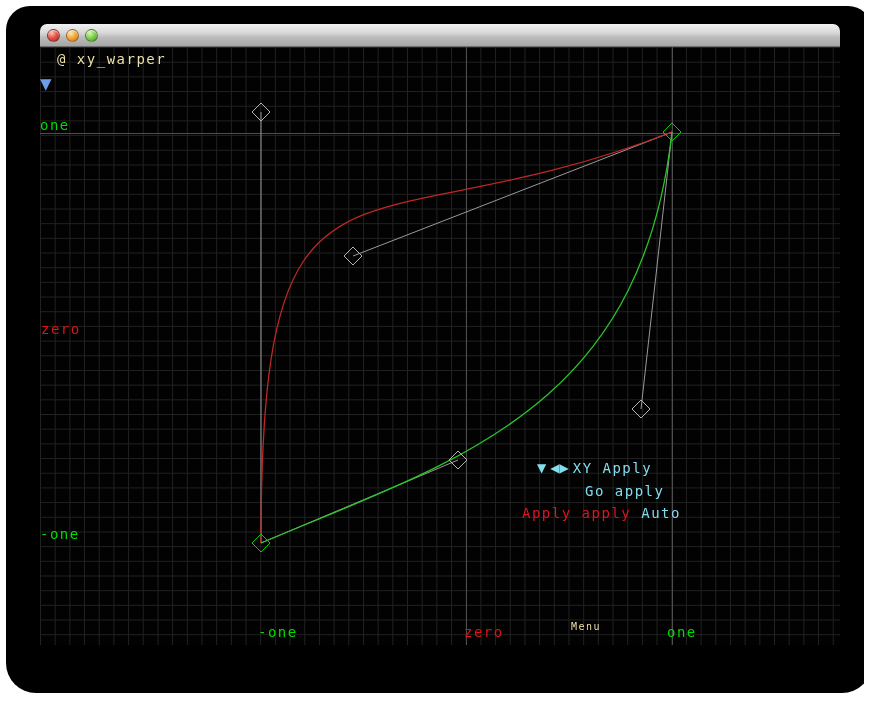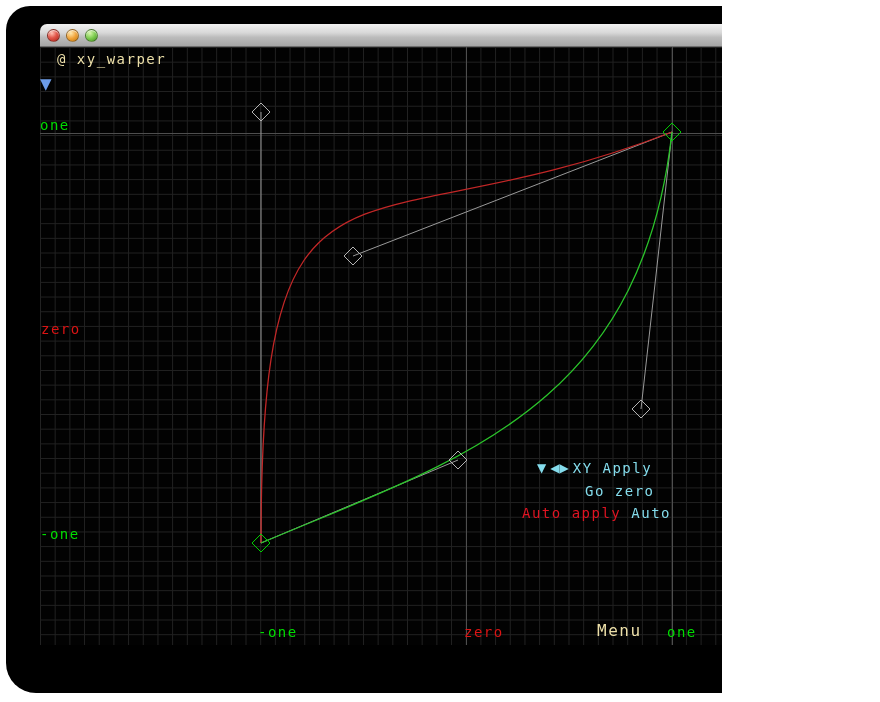--- a/index.html
+++ b/index.html
@@ -1,17 +1,17 @@
 <!DOCTYPE html>
 <html><head>
 <meta charset="utf-8">
 <style>
   * { margin:0; padding:0; box-sizing:border-box; }
   html,body { width:880px; height:702px; background:#ffffff; font-family:"DejaVu Sans Mono", monospace; }
-  .stage { position:relative; width:722px; height:702px; overflow:hidden;text-decoration:underline; }
+  .stage { position:relative; width:864px; height:702px; overflow:hidden;text-decoration:underline; }
 
   .window-shadow {
     position:absolute; left:6px; top:6px; width:866px; height:687px;
     background:#000; border-radius:24px 24px 30px 30px;
   }
 
   .titlebar {
     position:absolute; left:40px; top:24px; width:800px; height:23px;
     border-radius:7px 7px 0 0;
     background:linear-gradient(to bottom,#f2f2f2 0%,#d8d8d8 40%,#bcbcbc 60%,#a6a6a6 100%);
@@ -35,21 +35,21 @@
   .node-dd { position:absolute; left:0px; top:30px; color:#6d9ce8; font-size:15px;
              font-family:"DejaVu Sans", sans-serif; line-height:15px; }
 
   .menu-line { position:absolute; display:flex; align-items:center; font-size:14px;
                letter-spacing:1.5px; line-height:16px; }
   .menu-line .tri { font-family:"DejaVu Sans", sans-serif; font-size:12px; letter-spacing:0; }
   .cyan { color:#84dcec; }
   .menu-red { color:#df1422; }
   .gap4 { width:4px; } .gap10 { width:10px; }
 
-  .menu-button { position:absolute; left:557px; top:574px; color:#ecdfa8; font-size:16px; letter-spacing:1.5px; }
+  .menu-button { position:absolute; left:531px; top:574px; color:#ecdfa8; font-size:10px; letter-spacing:1.5px; }
 </style>
 </head>
 <body>
 
 <div class="stage">
 
   <div class="window-shadow"></div>
 
   <div class="titlebar">
     <div class="tl-btn tl-close"></div>
@@ -193,25 +193,25 @@
     <div class="menu-line" style="left:497px; top:413px;">
       <span class="tri cyan">▼</span>
       <span class="gap4"></span>
       <span class="tri cyan">◀</span>
       <span class="tri cyan">▶</span>
       <span class="gap4"></span>
       <span class="cyan">XY Apply</span>
     </div>
 
     <div class="menu-line" style="left:545px; top:436px;">
-      <span class="cyan">Go zero</span>
+      <span class="cyan">Go apply</span>
     </div>
 
     <div class="menu-line" style="left:482px; top:458px;">
-      <span class="menu-red">Auto apply</span>
+      <span class="menu-red">Apply apply</span>
       <span class="gap10"></span>
       <span class="cyan">Auto</span>
     </div>
 
     <div class="menu-button">Menu</div>
   </div>
 
 </div>
 
 </body></html>

